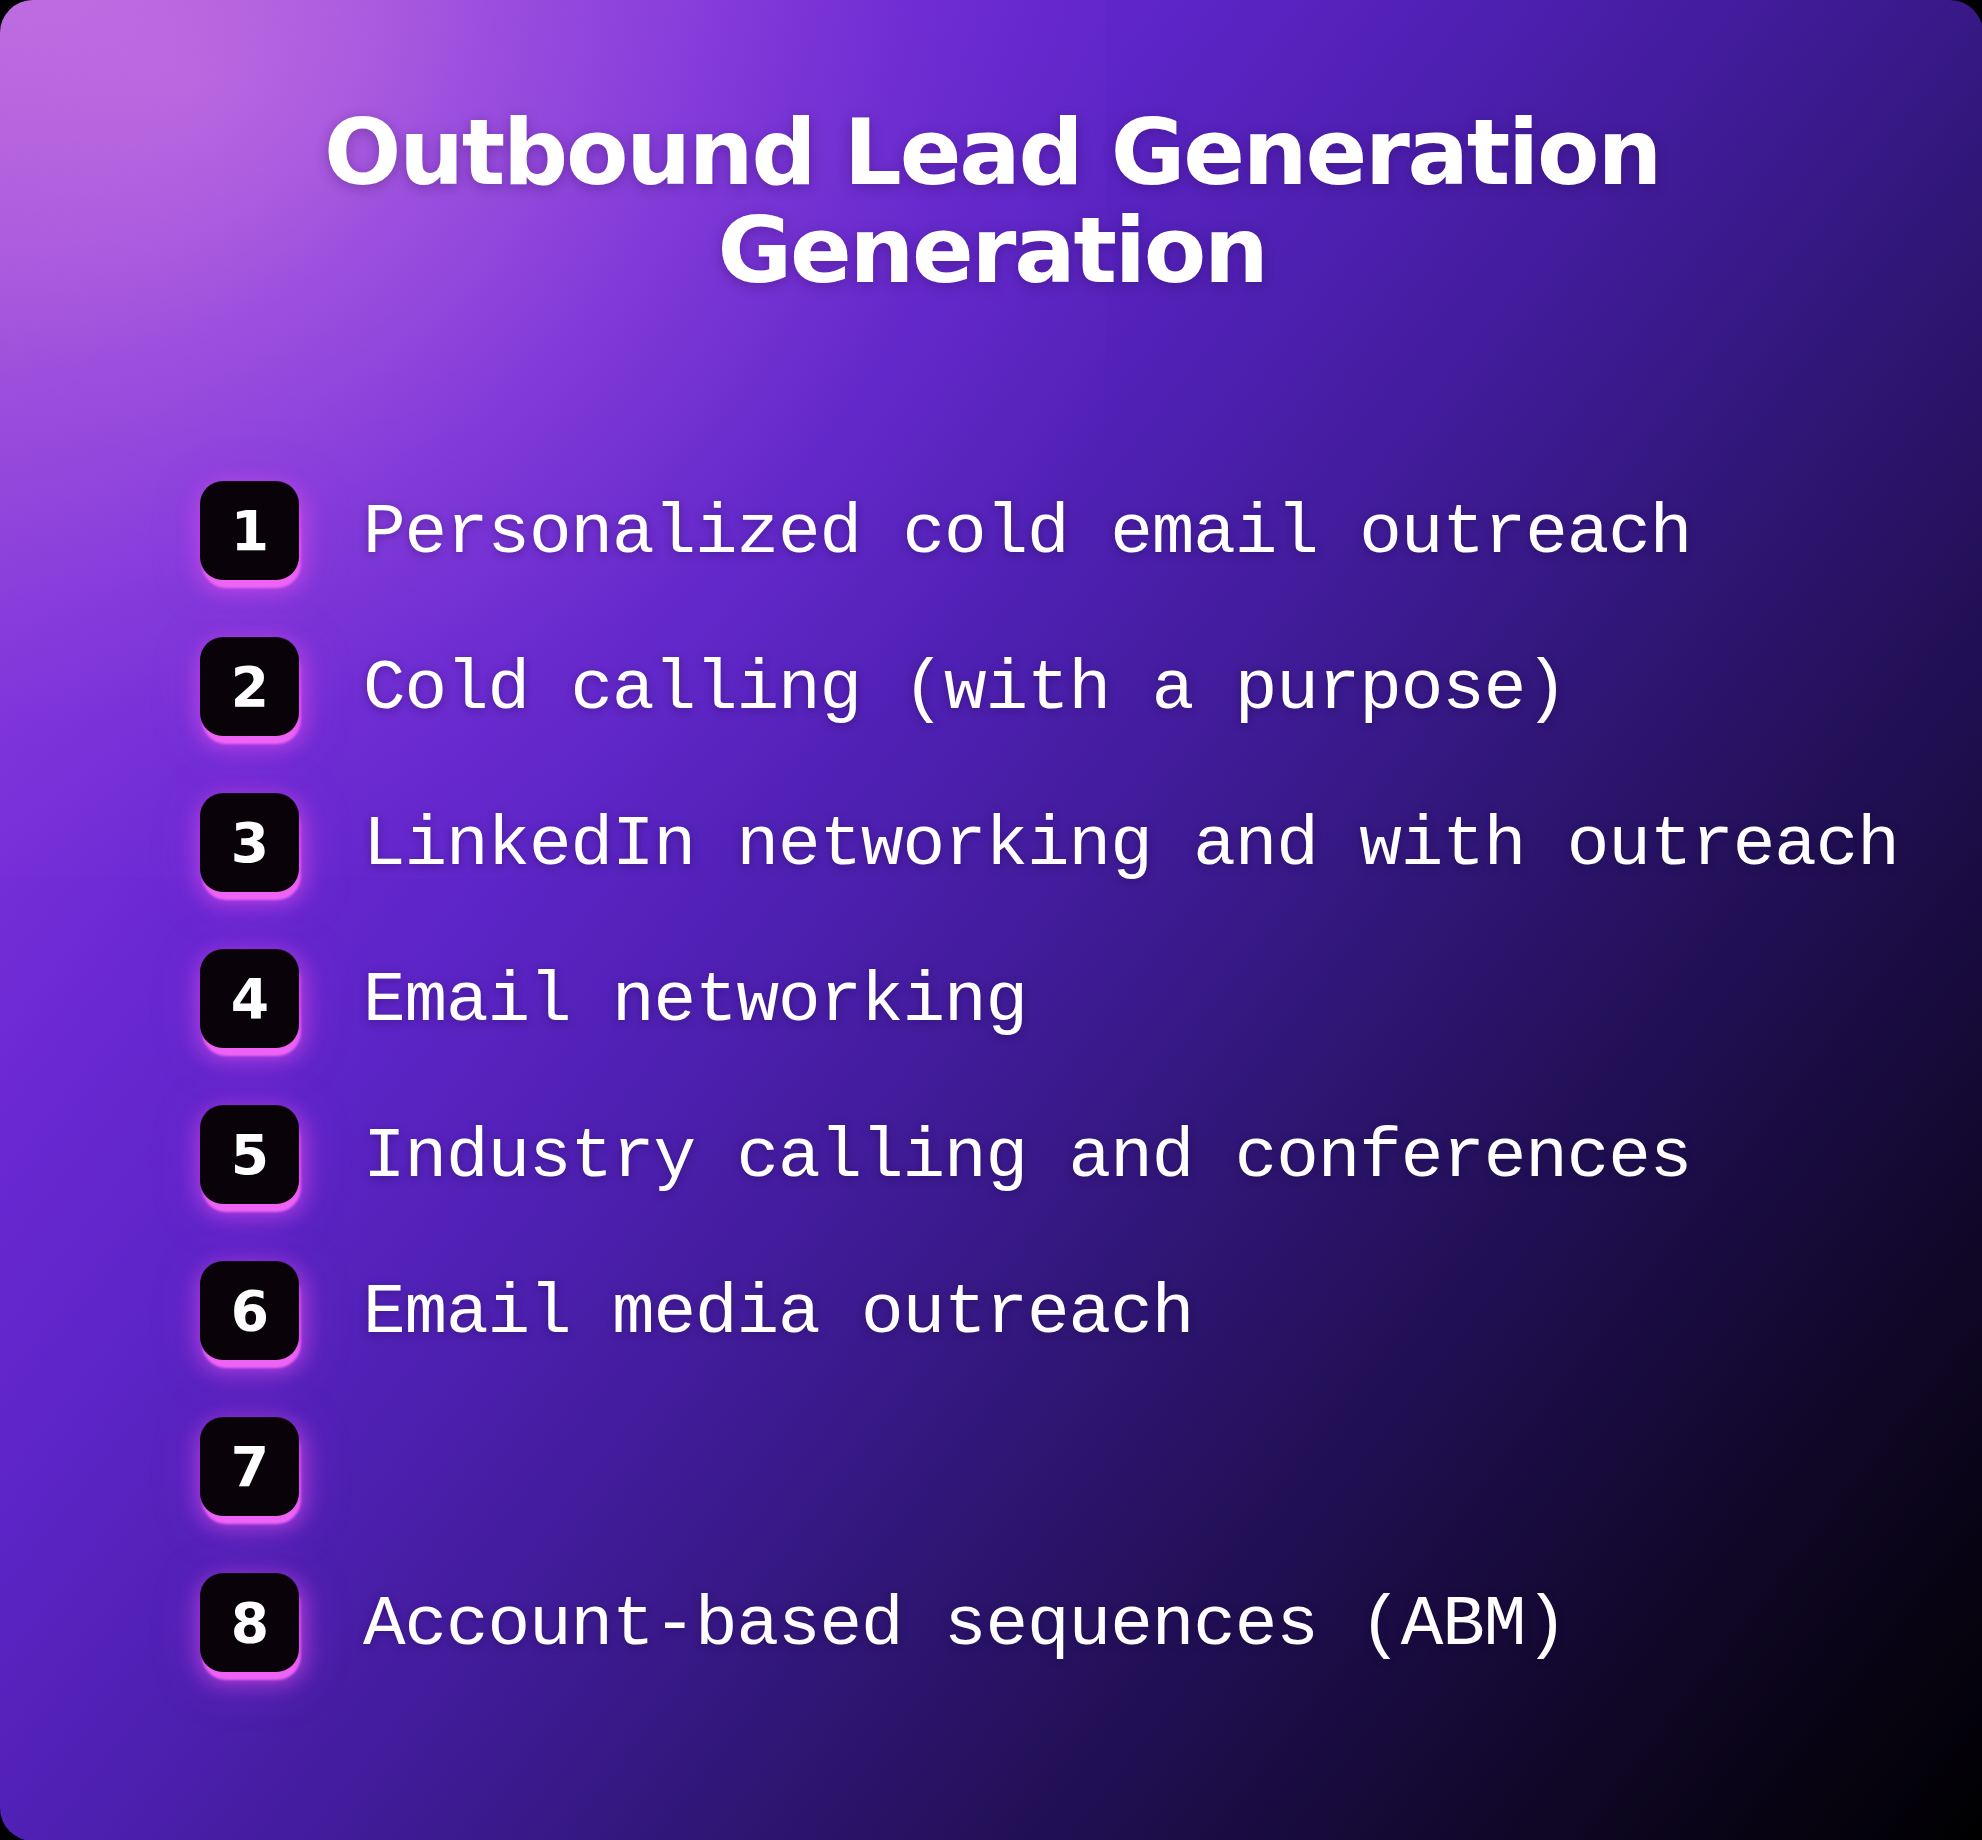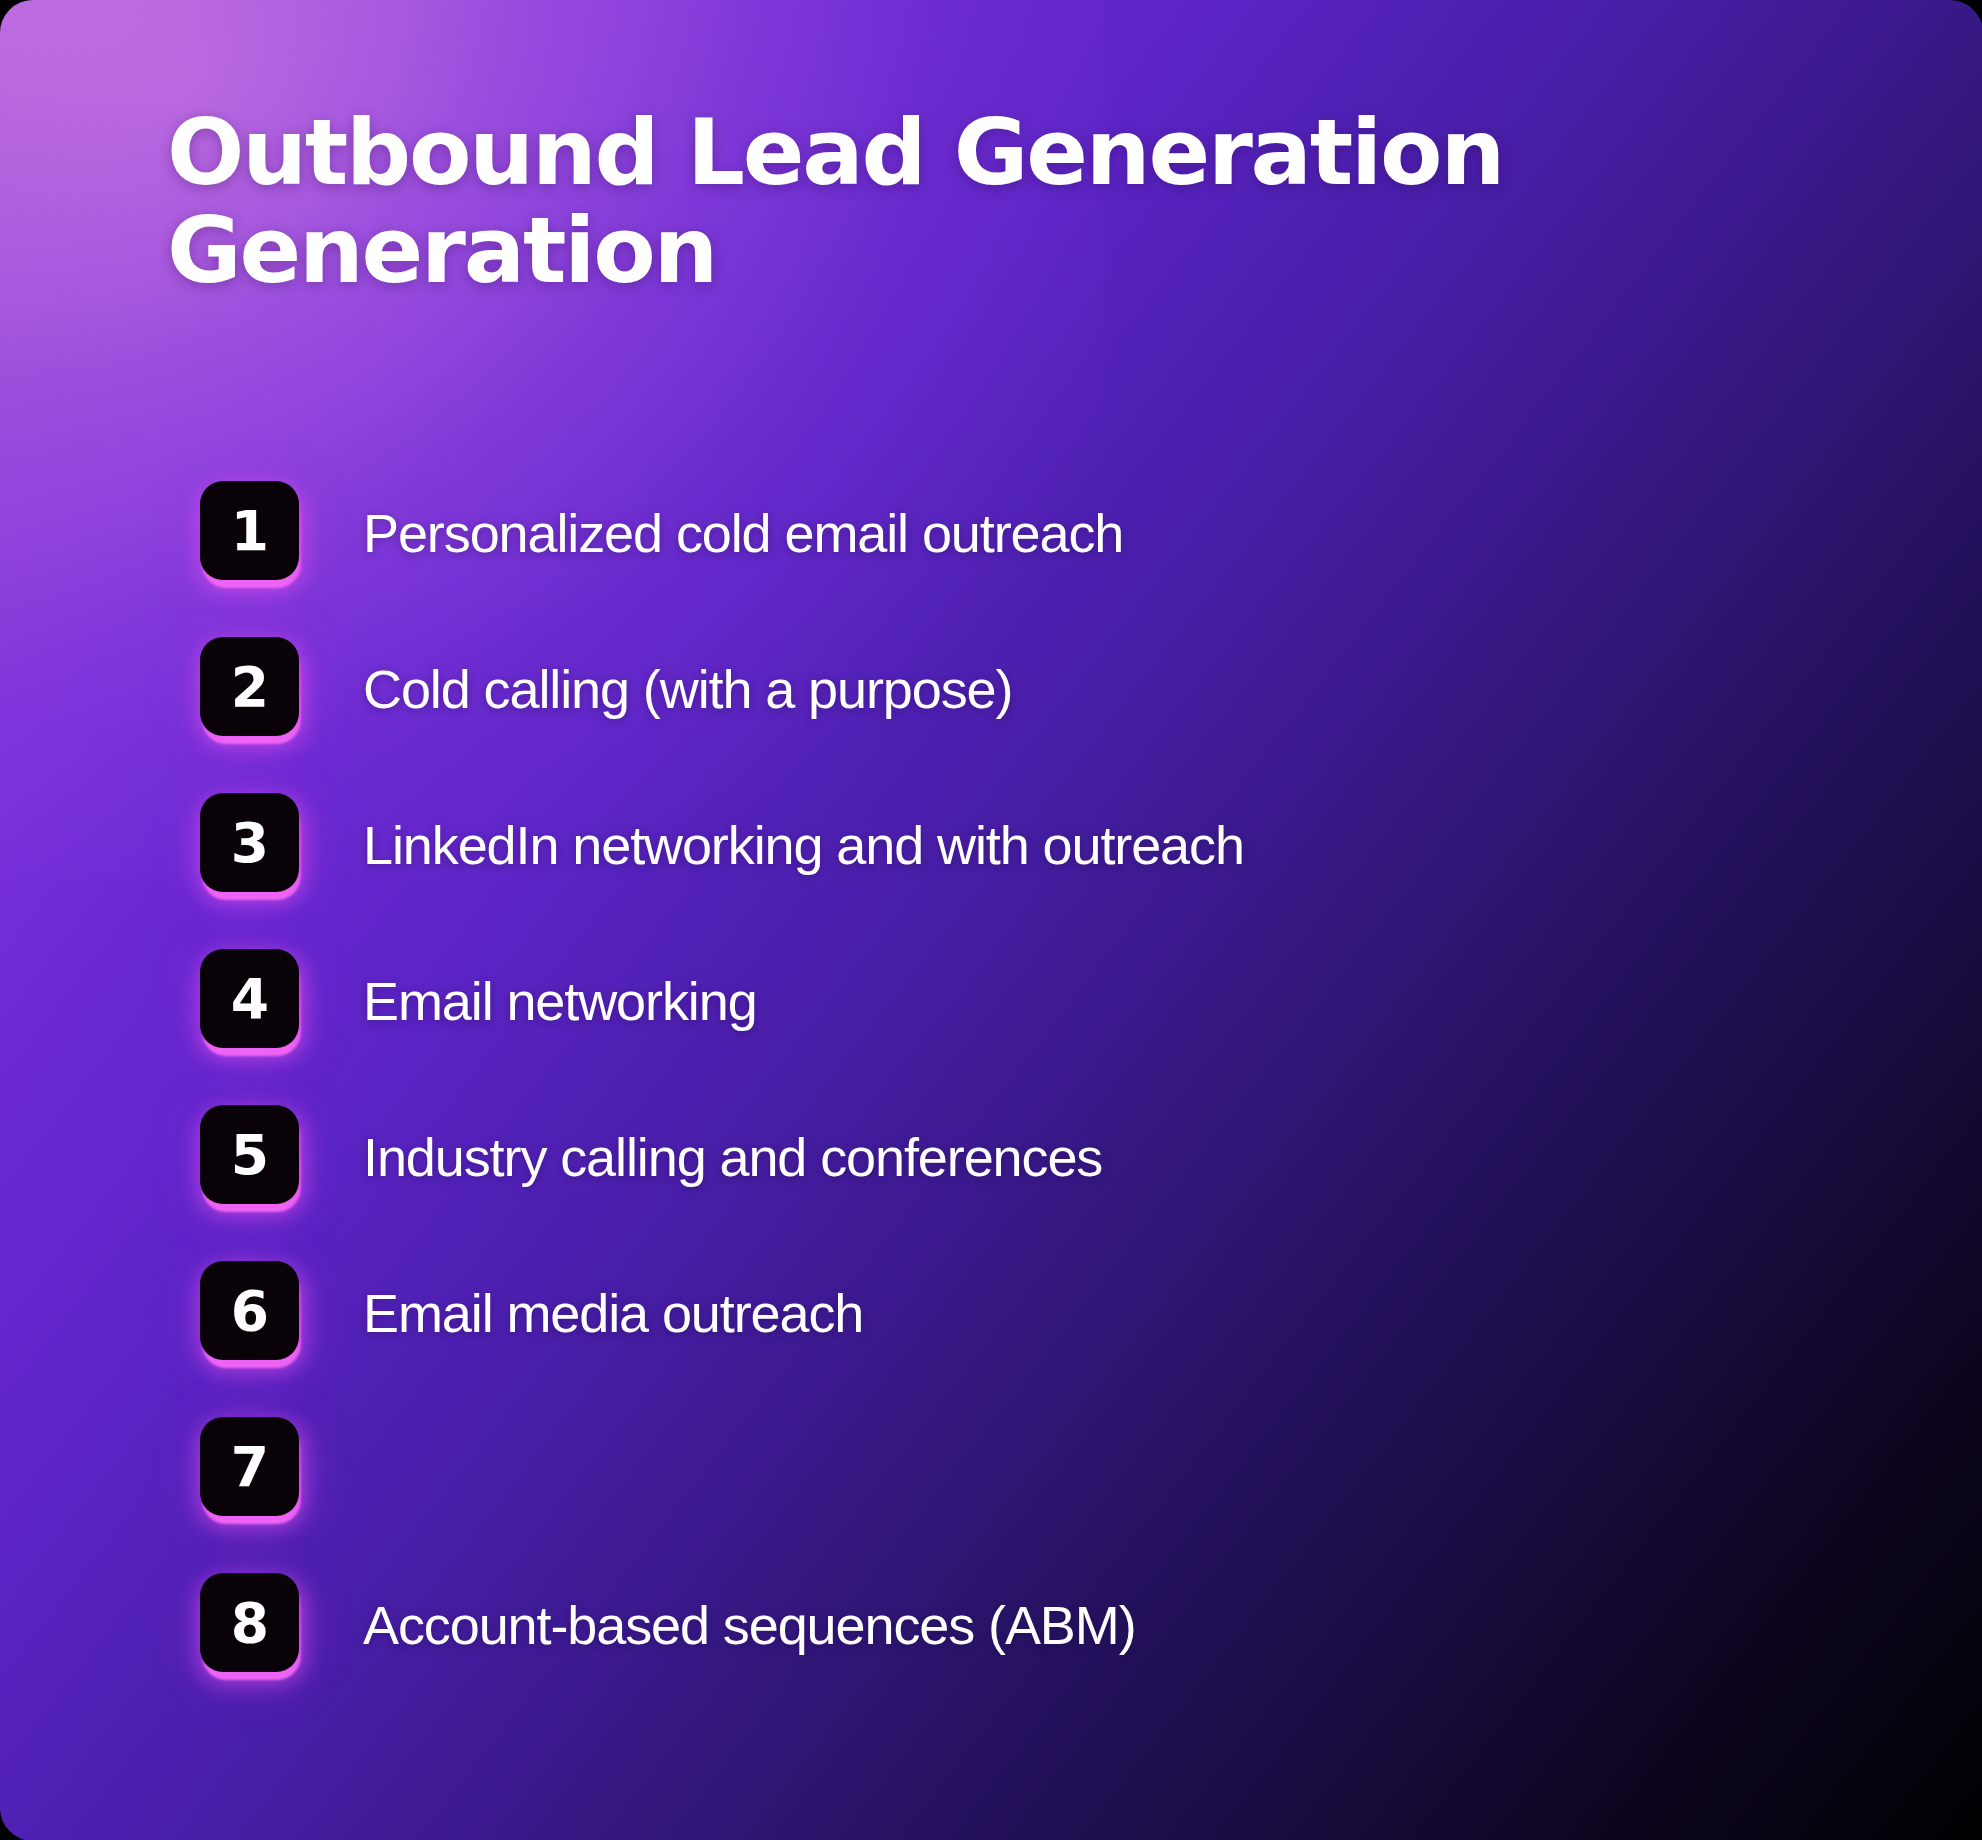--- a/index.html
+++ b/index.html
@@ -65,21 +65,21 @@
         rgba(140,70,215,0.00) 78%);
     pointer-events: none;
   }
 
   
   .title {
     position: absolute;
     left: 167px;
     top: 104px;
     width: 1650px;
-    text-align: left;
+    text-align: center;
     color: #ffffff;
     font-family: "DejaVu Sans", sans-serif;
     font-weight: bold;
     font-size: 91px;
     line-height: 1.08;
     letter-spacing: -2.2px;
     text-shadow: 0 2.6px 12.3px rgba(40,0,70,0.30);
   }
 
   
@@ -132,23 +132,23 @@
     font-family: "DejaVu Sans", sans-serif;
     font-weight: bold;
     font-size: 55px;
     letter-spacing: -0.9px;
     box-shadow: inset 0 0.9px 0 rgba(255,255,255,0.05);
   }
 
   .row-label {
     margin-left: 60px;
     color: #ffffff;
-    font-family: Liberation Sans, sans-serif;
+    font-family: Liberation Mono, monospace;
     font-weight: normal;
-    font-size: 54px;
+    font-size: 71px;
     line-height: 104px;
     letter-spacing: -1.1px;
     white-space: nowrap;
     text-shadow: 0 1.8px 8.8px rgba(30,0,55,0.35);
   }
 </style>
 </head>
 <body>
 
 <div id="canvas">

